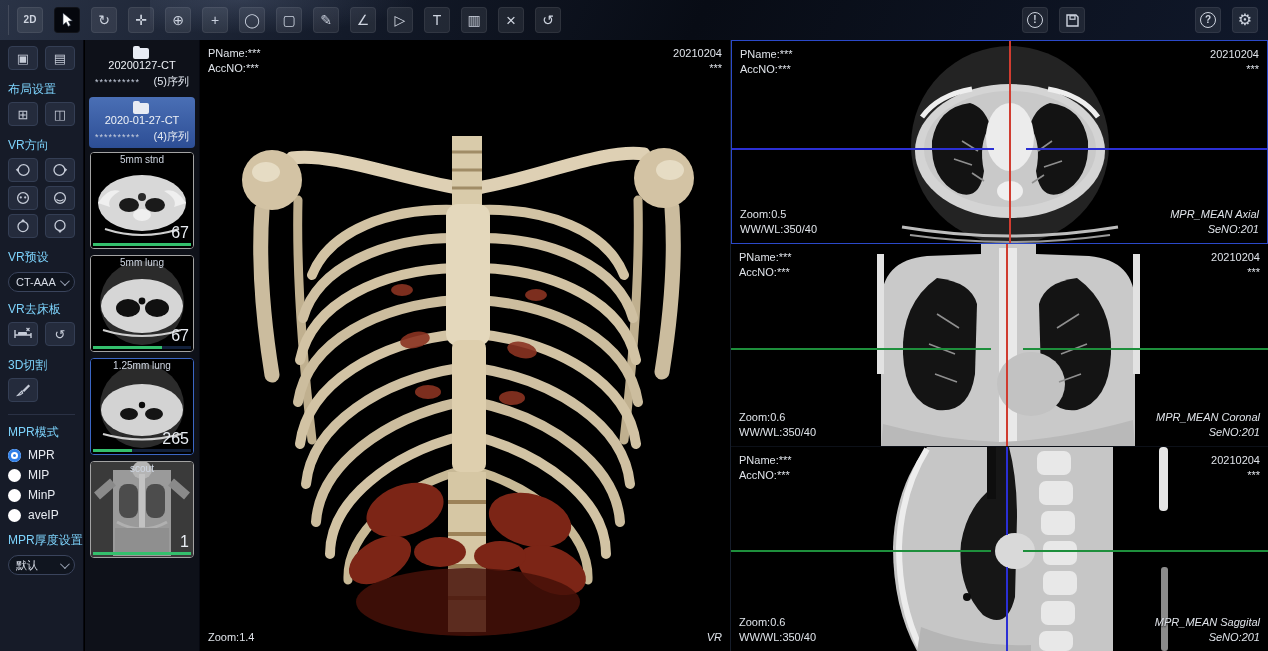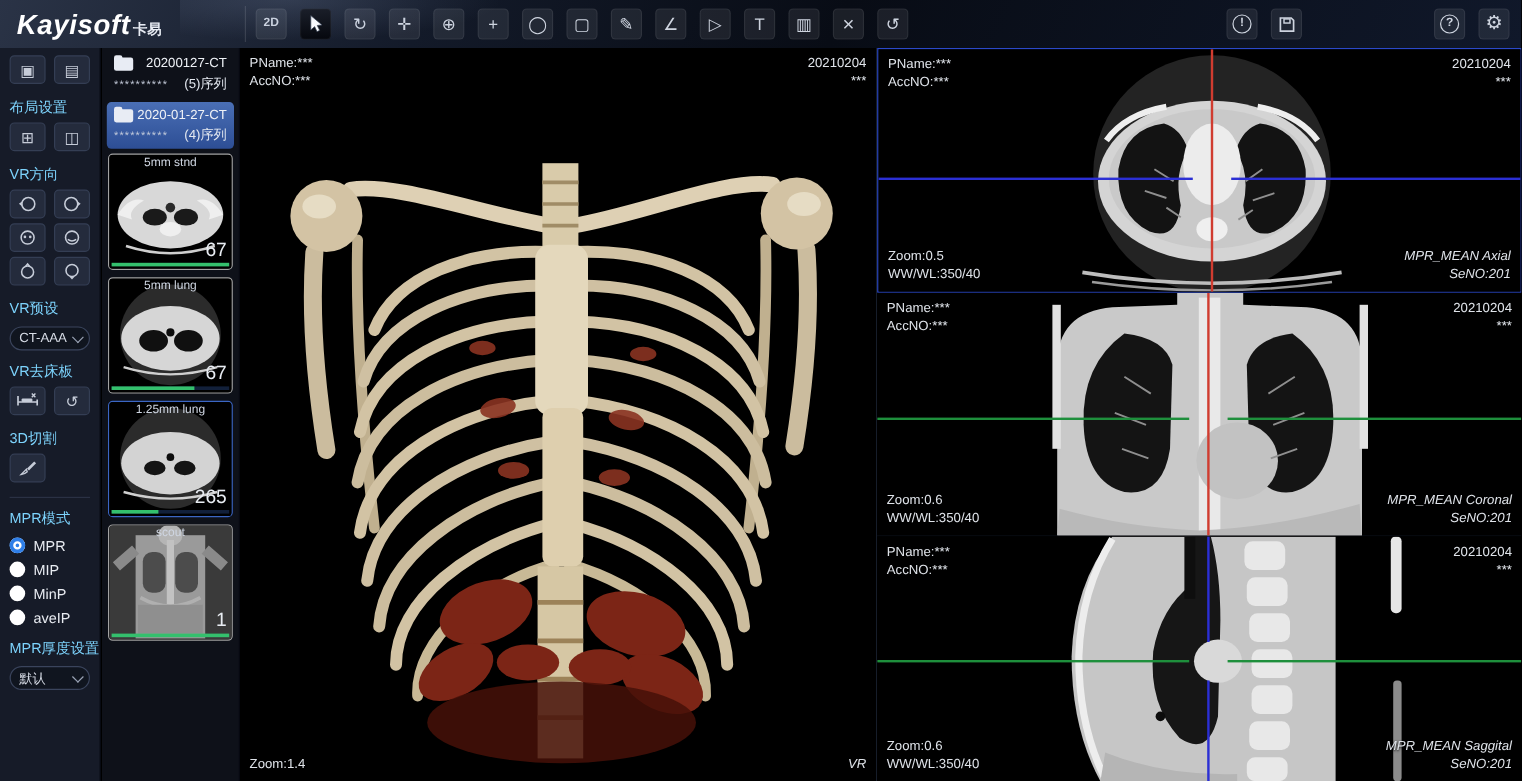--- a/index.html
+++ b/index.html
@@ -35,32 +35,32 @@
   .sb-label { font-size:12px; color:#7dd3fc; margin:7px 0 4px 0; white-space:nowrap; }
   .sb-row { display:flex; justify-content:space-between; }
   .sb-btn { width:30px; height:24px; background:#242b3c; border:1px solid #343e54; border-radius:4px;
     color:#c6ccd8; display:flex; align-items:center; justify-content:center; font-size:13px; cursor:pointer; margin-bottom:4px;}
   .sb-btn svg{display:block;}
   .dropdown { height:20px; background:#10151f; border:1px solid #3a445c; border-radius:10px;
     display:flex; align-items:center; justify-content:space-between; padding:0 7px; font-size:11px; color:#d7dce6;
     cursor:pointer; margin:2px 0 2px 0; }
   .chev { width:7px; height:7px; border-right:1.5px solid #9aa3b5; border-bottom:1.5px solid #9aa3b5;
     transform:rotate(45deg) translateY(-2px); }
-  .radio-row { display:flex; align-items:flex-start; gap:7px; margin:3px 0; cursor:pointer; }
+  .radio-row { display:flex; align-items:center; gap:7px; margin:3px 0; cursor:pointer; }
   .radio-dot { width:13px; height:13px; border-radius:50%; background:#fff; }
   .radio-dot.sel { background:#2f7fe8; box-shadow:inset 0 0 0 3px #2f7fe8, inset 0 0 0 5px #fff; }
   .radio-lbl { font-size:12px; color:#e8ebf1; }
   .sb-divider { height:1px; background:#2a3144; margin:8px 0 2px 0; }
 
   
   #thumbcol { position:absolute; left:85px; top:40px; width:115px; height:611px; background:#0e1119;
     border-right:1px solid #060810; z-index:20; padding:2px 4px; }
   .study { border-radius:4px; padding:4px 6px; margin-bottom:4px; cursor:pointer; }
   .study.selected { background:linear-gradient(180deg,#4a6fb5,#2d4e95); }
-  .study-top { display:flex; align-items:center; justify-content:space-between; }
+  .study-top { display:flex; align-items:center; justify-content:space-between;flex-direction:column; }
   .study-date { font-size:11px; color:#eef1f6; }
   .study-bottom { display:flex; align-items:center; justify-content:space-between; margin-top:3px; }
   .study-pat { font-size:9px; color:#c7cedd; letter-spacing:1px; }
   .study-cnt { font-size:11px; color:#e3e8f0; }
   .folder { width:18px; height:13px; position:relative; }
   .folder .body { position:absolute; left:0; top:2px; width:16px; height:11px; background:#e8ecf4; border-radius:2px; }
   .folder .tab { position:absolute; left:0; top:0; width:7px; height:4px; background:#e8ecf4; border-radius:2px 2px 0 0; }
   .thumb { position:relative; width:104px; height:97px; border:1px solid #a3a3a3; border-radius:4px;
     margin:4px auto 6px auto; background:#000; overflow:hidden; cursor:pointer; }
   .thumb.active { border-color:#3b66c4;text-decoration:underline; }
@@ -83,24 +83,20 @@
   .ov-br { right:8px; bottom:6px; text-align:right;font-style:italic; }
   .viewport svg.img { position:absolute; left:0; top:0; z-index:1; }
   .xline { position:absolute; z-index:4; }
 </style>
 </head>
 <body>
 
 <div id="app">
 
   <div id="header">
-    <div class="logo">
-      <span class="logo-main">Kayisoft</span>
-      <span class="logo-cn">卡易</span>
-    </div>
     <div class="hdr-sep"></div>
     <div class="toolbar">
       <div class="tool-btn small-txt">
           <span>2D</span>
         </div>
       <div class="tool-btn active">
         <span>
           <svg width="16" height="16" viewBox="0 0 16 16">
               <path d="M4,1 L4,13 L7.2,10.2 L9.2,14.4 L11.4,13.3 L9.4,9.2 L13.4,8.8 Z" fill="#ffffff" stroke="#2b3547" stroke-width="0.6"></path>
             </svg>

